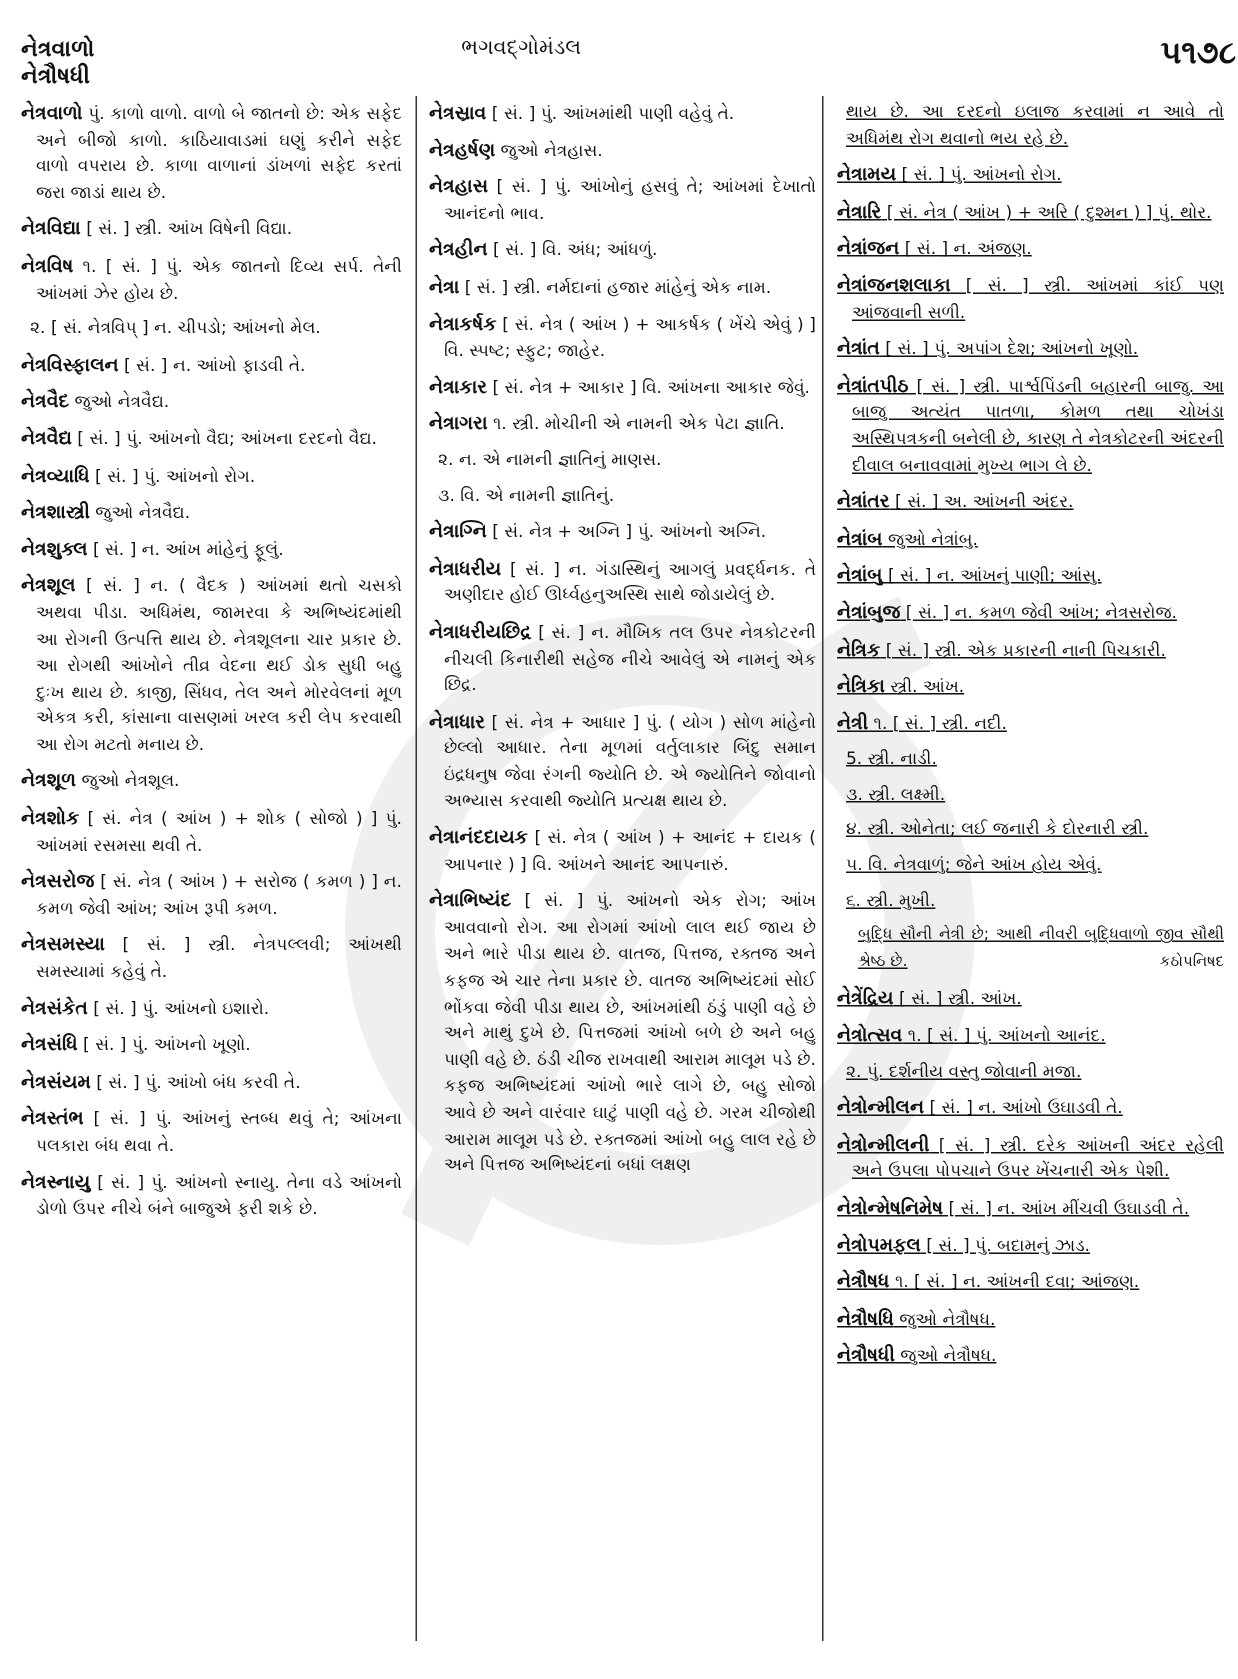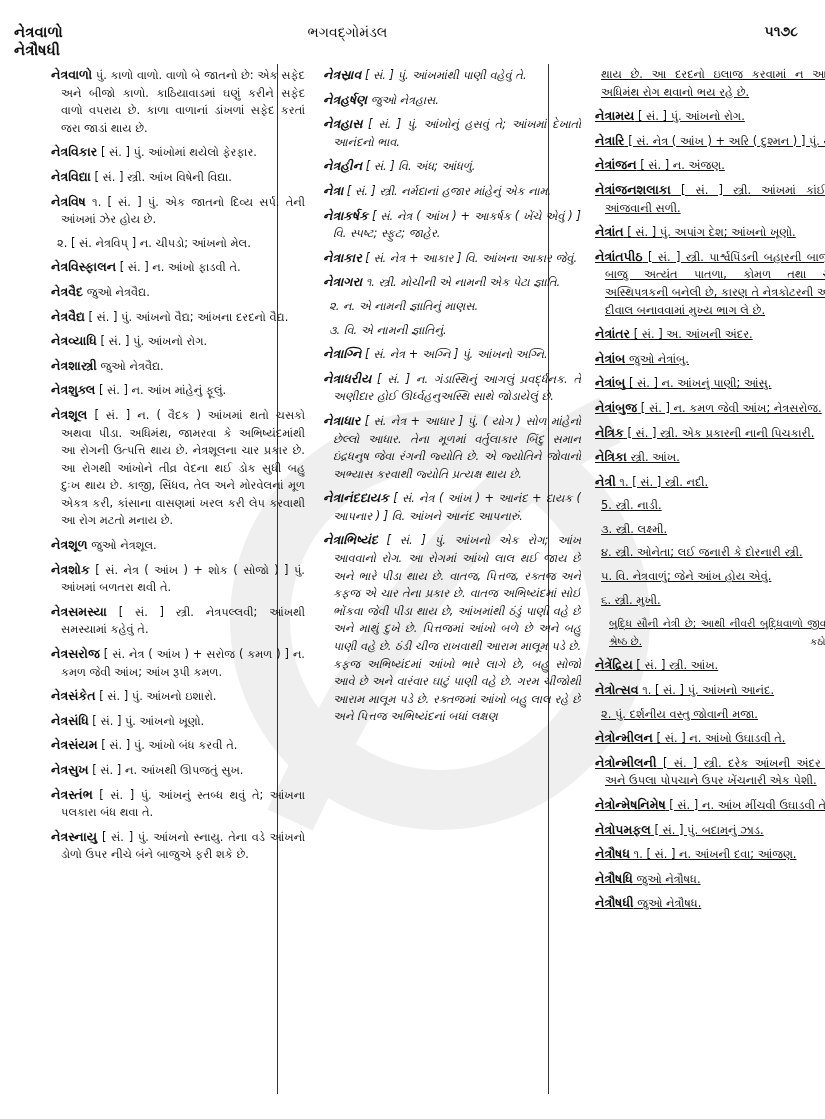--- a/index.html
+++ b/index.html
@@ -1,24 +1,24 @@
 <!DOCTYPE html>
 <html><head>
 <meta charset="utf-8">
 <style>
   html,body{margin:0;padding:0;background:#fff;}
   body{width:825px;height:1119px;position:relative;overflow:hidden;font-family:"DejaVu Sans",sans-serif;color:#111;}
   .watermark{position:absolute;left:230px;top:300px;width:420px;height:640px;pointer-events:none;opacity:0.06;}
   .hdr{position:absolute;left:0;top:0;width:825px;height:60px;}
   .guide{position:absolute;left:14px;top:23px;font-weight:bold;font-size:15px;line-height:18px;}
   .title{position:absolute;left:0;width:695px;top:24px;text-align:center;font-size:14px;}
-  .pgno{position:absolute;right:27px;top:23px;font-weight:bold;font-size:14px;margin-left:24px;}
-  .col{position:absolute;top:66px;height:1040px;overflow:hidden;font-size:11.4px;line-height:17.6px;margin-left:37px;}
+  .pgno{position:absolute;right:1px;top:23px;font-weight:bold;font-size:21px;margin-left:24px;}
+  .col{position:absolute;top:66px;height:1040px;overflow:hidden;font-size:11.4px;line-height:17.6px;}
   .c1{left:14px;width:254px;}
-  .c2{left:286px;width:258px;font-style:italic;}
+  .c2{left:286px;width:258px;}
   .c3{left:558px;width:258px;text-decoration:underline;}
   .rule{position:absolute;top:64px;width:1px;background:#333;height:1030px;}
   .r1{left:277px;} .r2{left:548px;}
   .entry{margin:0 0 6px 0;text-align:justify;padding-left:10px;text-indent:-10px;}
   .hw{font-weight:bold;font-size:12.6px;}
   .sub{padding-left:6px;text-indent:0;}
   .quote{font-size:10.5px;padding-left:14px;text-indent:0;}
   .src{float:right;font-size:10px;}
 </style>
 </head>
@@ -36,55 +36,54 @@
   </div>
   <div class="title">ભગવદ્ગોમંડલ</div>
   <div class="pgno">૫૧૭૮</div>
 </div>
 
 <div class="rule r1"></div>
 <div class="rule r2"></div>
 
 <div class="col c1">
     <p class="entry"><span class="hw">નેત્રવાળો</span><span> પું. કાળો વાળો. વાળો બે જાતનો છે: એક સફેદ અને બીજો કાળો. કાઠિયાવાડમાં ઘણું કરીને સફેદ વાળો વપરાય છે. કાળા વાળાનાં ડાંખળાં સફેદ કરતાં જરા જાડાં થાય છે.</span></p>
-    <p class="entry"><span class="hw">નેત્રવિકાર</span><span> [ સં. ] પું. આંખોમાં થયેલો ફેરફાર.</span></p>
     <p class="entry"><span class="hw">નેત્રવિદ્યા</span><span> [ સં. ] સ્ત્રી. આંખ વિષેની વિદ્યા.</span></p>
     <p class="entry"><span class="hw">નેત્રવિષ</span><span> ૧. [ સં. ] પું. એક જાતનો દિવ્ય સર્પ. તેની આંખમાં ઝેર હોય છે.</span></p>
     <p class="entry sub"><span>૨. [ સં. નેત્રવિપ્ ] ન. ચીપડો; આંખનો મેલ.</span></p>
     <p class="entry"><span class="hw">નેત્રવિસ્ફાલન</span><span> [ સં. ] ન. આંખો ફાડવી તે.</span></p>
     <p class="entry"><span class="hw">નેત્રવૈદ</span><span> જુઓ નેત્રવૈદ્ય.</span></p>
     <p class="entry"><span class="hw">નેત્રવૈદ્ય</span><span> [ સં. ] પું. આંખનો વૈદ્ય; આંખના દરદનો વૈદ્ય.</span></p>
     <p class="entry"><span class="hw">નેત્રવ્યાધિ</span><span> [ સં. ] પું. આંખનો રોગ.</span></p>
     <p class="entry"><span class="hw">નેત્રશાસ્ત્રી</span><span> જુઓ નેત્રવૈદ્ય.</span></p>
     <p class="entry"><span class="hw">નેત્રશુક્લ</span><span> [ સં. ] ન. આંખ માંહેનું ફૂલું.</span></p>
     <p class="entry"><span class="hw">નેત્રશૂલ</span><span> [ સં. ] ન. ( વૈદક ) આંખમાં થતો ચસકો અથવા પીડા. અધિમંથ, જામરવા કે અભિષ્યંદમાંથી આ રોગની ઉત્પત્તિ થાય છે. નેત્રશૂલના ચાર પ્રકાર છે. આ રોગથી આંખોને તીવ્ર વેદના થઈ ડોક સુધી બહુ દુઃખ થાય છે. કાજી, સિંધવ, તેલ અને મોરવેલનાં મૂળ એકત્ર કરી, કાંસાના વાસણમાં ખરલ કરી લેપ કરવાથી આ રોગ મટતો મનાય છે.</span></p>
     <p class="entry"><span class="hw">નેત્રશૂળ</span><span> જુઓ નેત્રશૂલ.</span></p>
-    <p class="entry"><span class="hw">નેત્રશોક</span><span> [ સં. નેત્ર ( આંખ ) + શોક ( સોજો ) ] પું. આંખમાં બળતરા થવી તે.</span></p>
+    <p class="entry"><span class="hw">નેત્રશોક</span><span> [ સં. નેત્ર ( આંખ ) + શોક ( સોજો ) ] પું. આંખમાં રસમસા થવી તે.</span></p>
+    <p class="entry"><span class="hw">નેત્રસરોજ</span><span> [ સં. નેત્ર ( આંખ ) + સરોજ ( કમળ ) ] ન. કમળ જેવી આંખ; આંખ રૂપી કમળ.</span></p>
     <p class="entry"><span class="hw">નેત્રસમસ્યા</span><span> [ સં. ] સ્ત્રી. નેત્રપલ્લવી; આંખથી સમસ્યામાં કહેવું તે.</span></p>
-    <p class="entry"><span class="hw">નેત્રસરોજ</span><span> [ સં. નેત્ર ( આંખ ) + સરોજ ( કમળ ) ] ન. કમળ જેવી આંખ; આંખ રૂપી કમળ.</span></p>
     <p class="entry"><span class="hw">નેત્રસંકેત</span><span> [ સં. ] પું. આંખનો ઇશારો.</span></p>
     <p class="entry"><span class="hw">નેત્રસંધિ</span><span> [ સં. ] પું. આંખનો ખૂણો.</span></p>
     <p class="entry"><span class="hw">નેત્રસંયમ</span><span> [ સં. ] પું. આંખો બંધ કરવી તે.</span></p>
-    <p class="entry"><span class="hw">નેત્રસુખ</span><span> [ સં. ] ન. આંખથી ઊપજતું સુખ.</span></p>
     <p class="entry"><span class="hw">નેત્રસ્તંભ</span><span> [ સં. ] પું. આંખનું સ્તબ્ધ થવું તે; આંખના પલકારા બંધ થવા તે.</span></p>
     <p class="entry"><span class="hw">નેત્રસ્નાયુ</span><span> [ સં. ] પું. આંખનો સ્નાયુ. તેના વડે આંખનો ડોળો ઉપર નીચે બંને બાજુએ ફરી શકે છે.</span></p>
   </div>
 <div class="col c2">
     <p class="entry"><span class="hw">નેત્રસ્રાવ</span><span> [ સં. ] પું. આંખમાંથી પાણી વહેવું તે.</span></p>
     <p class="entry"><span class="hw">નેત્રહર્ષણ</span><span> જુઓ નેત્રહાસ.</span></p>
     <p class="entry"><span class="hw">નેત્રહાસ</span><span> [ સં. ] પું. આંખોનું હસવું તે; આંખમાં દેખાતો આનંદનો ભાવ.</span></p>
     <p class="entry"><span class="hw">નેત્રહીન</span><span> [ સં. ] વિ. અંધ; આંધળું.</span></p>
     <p class="entry"><span class="hw">નેત્રા</span><span> [ સં. ] સ્ત્રી. નર્મદાનાં હજાર માંહેનું એક નામ.</span></p>
     <p class="entry"><span class="hw">નેત્રાકર્ષક</span><span> [ સં. નેત્ર ( આંખ ) + આકર્ષક ( ખેંચે એવું ) ] વિ. સ્પષ્ટ; સ્ફુટ; જાહેર.</span></p>
     <p class="entry"><span class="hw">નેત્રાકાર</span><span> [ સં. નેત્ર + આકાર ] વિ. આંખના આકાર જેવું.</span></p>
     <p class="entry"><span class="hw">નેત્રાગરા</span><span> ૧. સ્ત્રી. મોચીની એ નામની એક પેટા જ્ઞાતિ.</span></p>
     <p class="entry sub"><span>૨. ન. એ નામની જ્ઞાતિનું માણસ.</span></p>
     <p class="entry sub"><span>૩. વિ. એ નામની જ્ઞાતિનું.</span></p>
     <p class="entry"><span class="hw">નેત્રાગ્નિ</span><span> [ સં. નેત્ર + અગ્નિ ] પું. આંખનો અગ્નિ.</span></p>
     <p class="entry"><span class="hw">નેત્રાધરીય</span><span> [ સં. ] ન. ગંડાસ્થિનું આગલું પ્રવર્દ્ધનક. તે અણીદાર હોઈ ઊર્ધ્વહનુઅસ્થિ સાથે જોડાયેલું છે.</span></p>
+    <p class="entry"><span class="hw">નેત્રાધરીયછિદ્ર</span><span> [ સં. ] ન. મૌખિક તલ ઉપર નેત્રકોટરની નીચલી કિનારીથી સહેજ નીચે આવેલું એ નામનું એક છિદ્ર.</span></p>
     <p class="entry"><span class="hw">નેત્રાધાર</span><span> [ સં. નેત્ર + આધાર ] પું. ( યોગ ) સોળ માંહેનો છેલ્લો આધાર. તેના મૂળમાં વર્તુલાકાર બિંદુ સમાન ઇંદ્રધનુષ જેવા રંગની જ્યોતિ છે. એ જ્યોતિને જોવાનો અભ્યાસ કરવાથી જ્યોતિ પ્રત્યક્ષ થાય છે.</span></p>
     <p class="entry"><span class="hw">નેત્રાનંદદાયક</span><span> [ સં. નેત્ર ( આંખ ) + આનંદ + દાયક ( આપનાર ) ] વિ. આંખને આનંદ આપનારું.</span></p>
     <p class="entry"><span class="hw">નેત્રાભિષ્યંદ</span><span> [ સં. ] પું. આંખનો એક રોગ; આંખ આવવાનો રોગ. આ રોગમાં આંખો લાલ થઈ જાય છે અને ભારે પીડા થાય છે. વાતજ, પિત્તજ, રક્તજ અને કફજ એ ચાર તેના પ્રકાર છે. વાતજ અભિષ્યંદમાં સોઈ ભોંકવા જેવી પીડા થાય છે, આંખમાંથી ઠંડું પાણી વહે છે અને માથું દુખે છે. પિત્તજમાં આંખો બળે છે અને બહુ પાણી વહે છે. ઠંડી ચીજ રાખવાથી આરામ માલૂમ પડે છે. કફજ અભિષ્યંદમાં આંખો ભારે લાગે છે, બહુ સોજો આવે છે અને વારંવાર ઘાટું પાણી વહે છે. ગરમ ચીજોથી આરામ માલૂમ પડે છે. રક્તજમાં આંખો બહુ લાલ રહે છે અને પિત્તજ અભિષ્યંદનાં બધાં લક્ષણ</span></p>
   </div>
 <div class="col c3">
     <p class="entry sub"><span>થાય છે. આ દરદનો ઇલાજ કરવામાં ન આવે તો અધિમંથ રોગ થવાનો ભય રહે છે.</span></p>
     <p class="entry"><span class="hw">નેત્રામય</span><span> [ સં. ] પું. આંખનો રોગ.</span></p>
     <p class="entry"><span class="hw">નેત્રારિ</span><span> [ સં. નેત્ર ( આંખ ) + અરિ ( દુશ્મન ) ] પું. થોર.</span></p>
     <p class="entry"><span class="hw">નેત્રાંજન</span><span> [ સં. ] ન. અંજણ.</span></p>
     <p class="entry"><span class="hw">નેત્રાંજનશલાકા</span><span> [ સં. ] સ્ત્રી. આંખમાં કાંઈ પણ આંજવાની સળી.</span></p>

